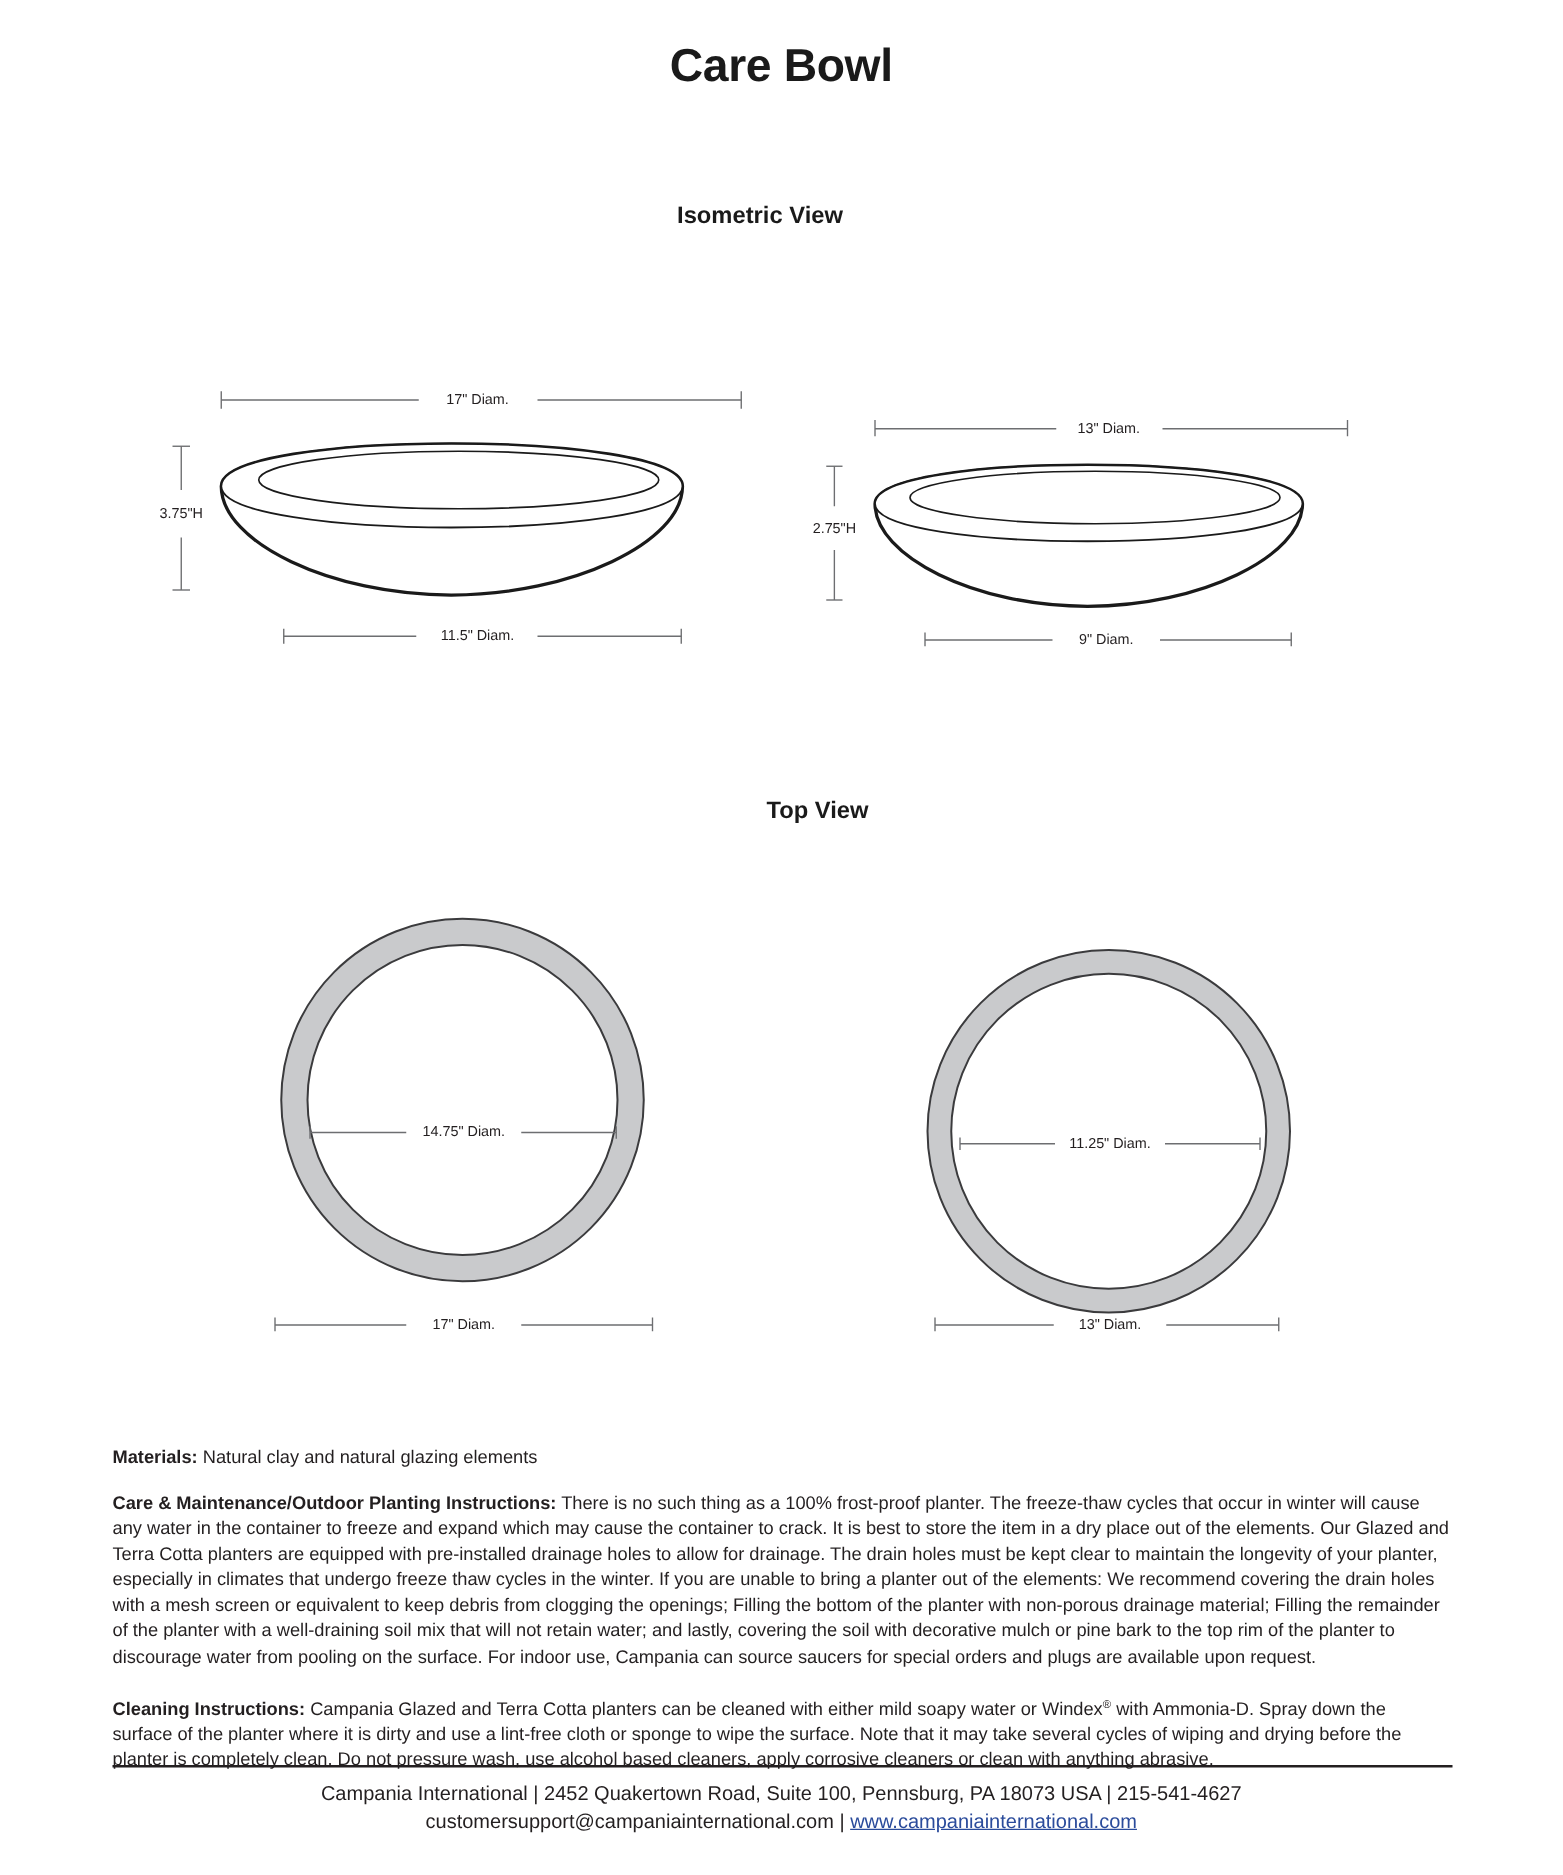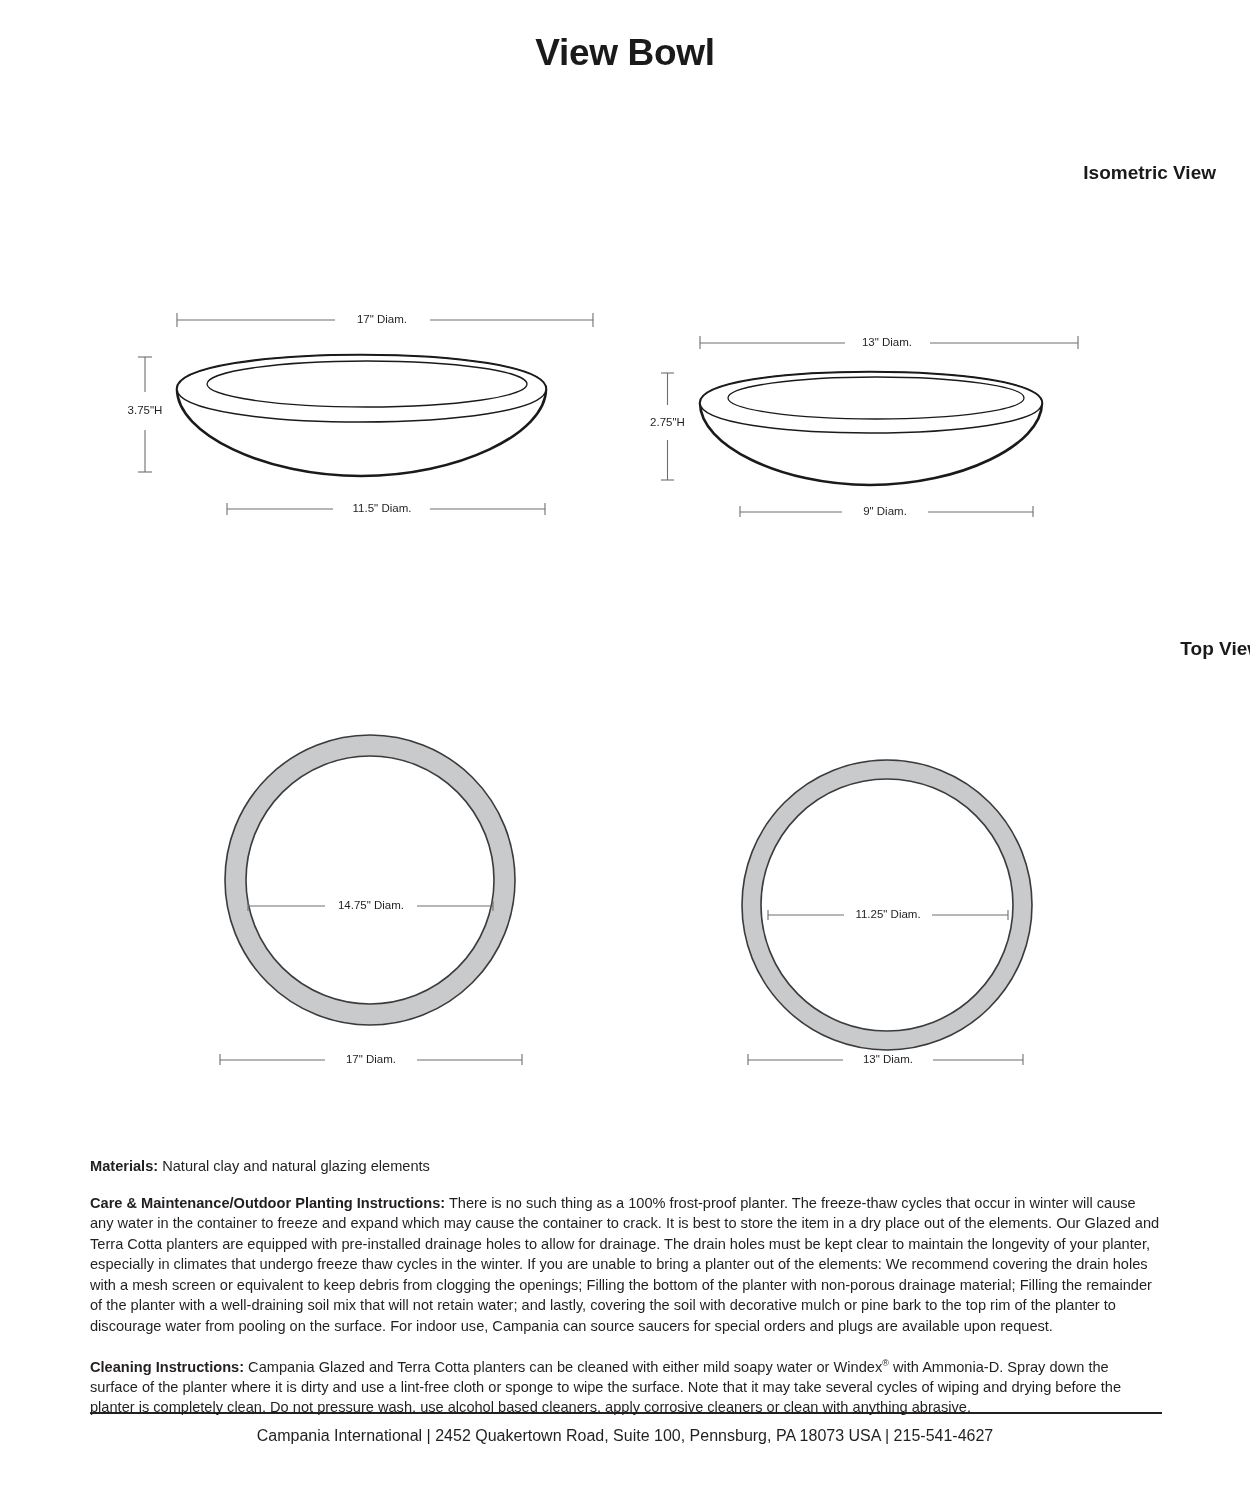--- a/index.html
+++ b/index.html
@@ -29,21 +29,21 @@
     text-align: center;
     font-size: 37px;
     font-weight: bold;
     letter-spacing: -0.3px;
     color: #1a1a1a;
   }
   .section-heading {
     position: absolute;
     left: 0;
     width: 1216px;
-    text-align: right;
+    text-align: center;
     font-size: 19px;
     font-weight: bold;
     color: #1a1a1a;
   }
   #iso-heading { top: 162px; }
   #top-heading { top: 638px; padding-left: 46px; }
 
   
   .draw-block { position: absolute; }
 
@@ -131,21 +131,21 @@
     color: #2a4b9b;
     text-decoration: underline;
   }
   sup { font-size: 0.62em; vertical-align: super; }
 </style>
 </head>
 <body>
 
 <div class="page">
 
-  <div class="doc-title">View Bowl</div>
+  <div class="doc-title">Care Bowl</div>
 
   <div class="section-heading" id="iso-heading">Isometric View</div>
 
   <div class="draw-block" style="left:105px; top:300px;">
     <svg width="510" height="230" viewBox="0 0 510 230">
 
       <g>
         <line class="dimtick" x1="72" y1="13" x2="72" y2="27"></line>
         <line class="dimtick" x1="488" y1="13" x2="488" y2="27"></line>
         <line class="dimline" x1="72" y1="20" x2="230" y2="20"></line>
@@ -291,14 +291,17 @@
   </p>
 
   <p class="copy" id="cleaning-para">
     <b>Cleaning Instructions:</b><span> Campania Glazed and Terra Cotta planters can be cleaned with either mild soapy water or Windex</span><sup>®</sup><span> with Ammonia-D. Spray down the surface of the planter where it is dirty and use a lint-free cloth or sponge to wipe the surface. Note that it may take several cycles of wiping and drying before the planter is completely clean. Do not pressure wash, use alcohol based cleaners, apply corrosive cleaners or clean with anything abrasive.</span>
   </p>
 
   <div class="footer-rule"></div>
 
   <div class="footer-text" id="footer-line1">Campania International | 2452 Quakertown Road, Suite 100, Pennsburg, PA 18073 USA | 215-541-4627</div>
 
+  <div class="footer-text" id="footer-line2">
+    <span>customersupport@campaniainternational.com | </span><a class="footer-link" href="#">www.campaniainternational.com</a>
+  </div>
 
 </div>
 
 </body></html>

